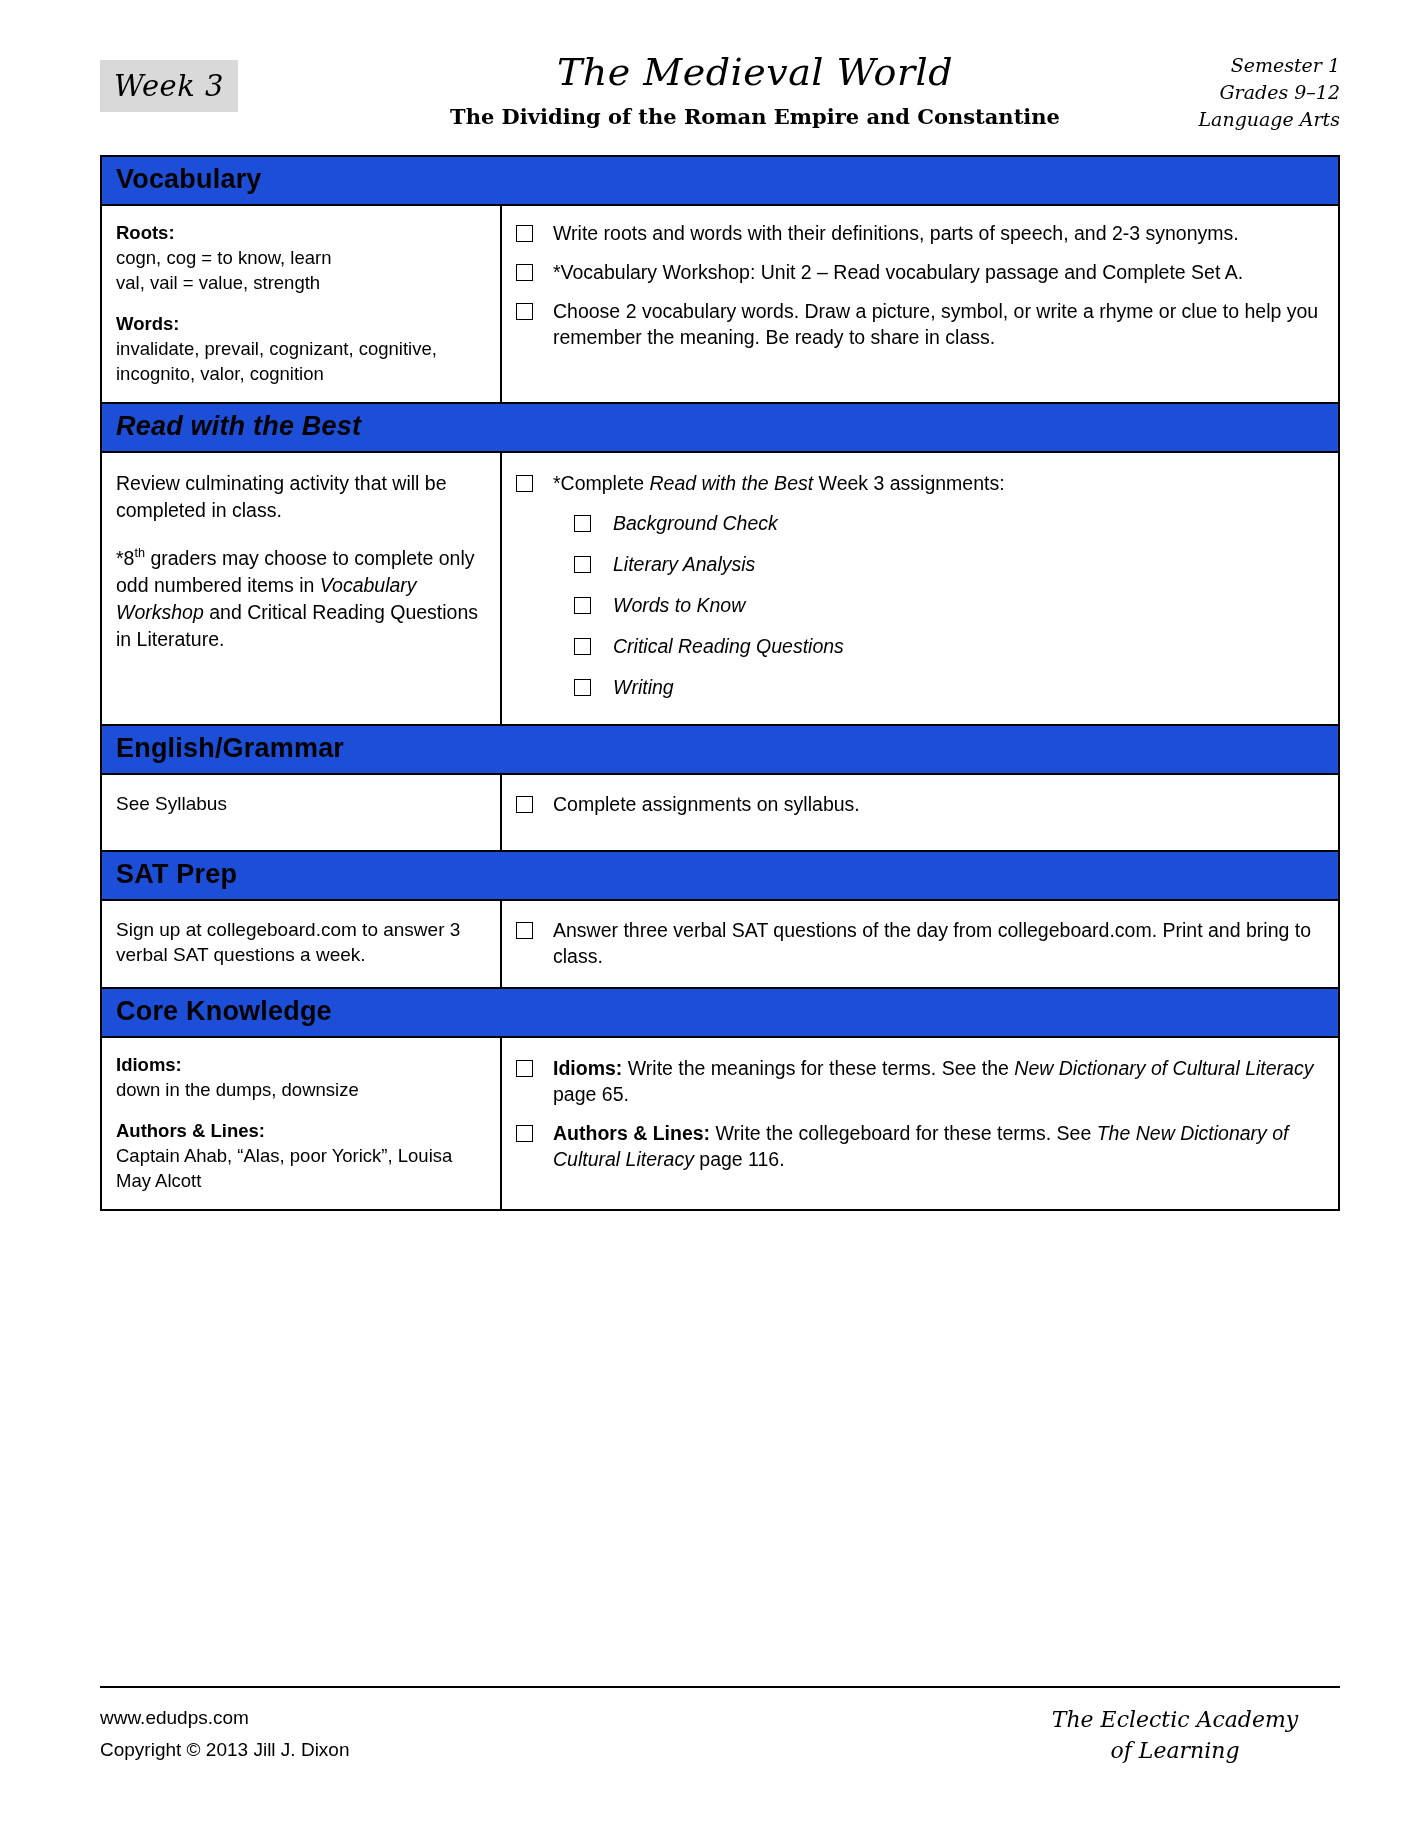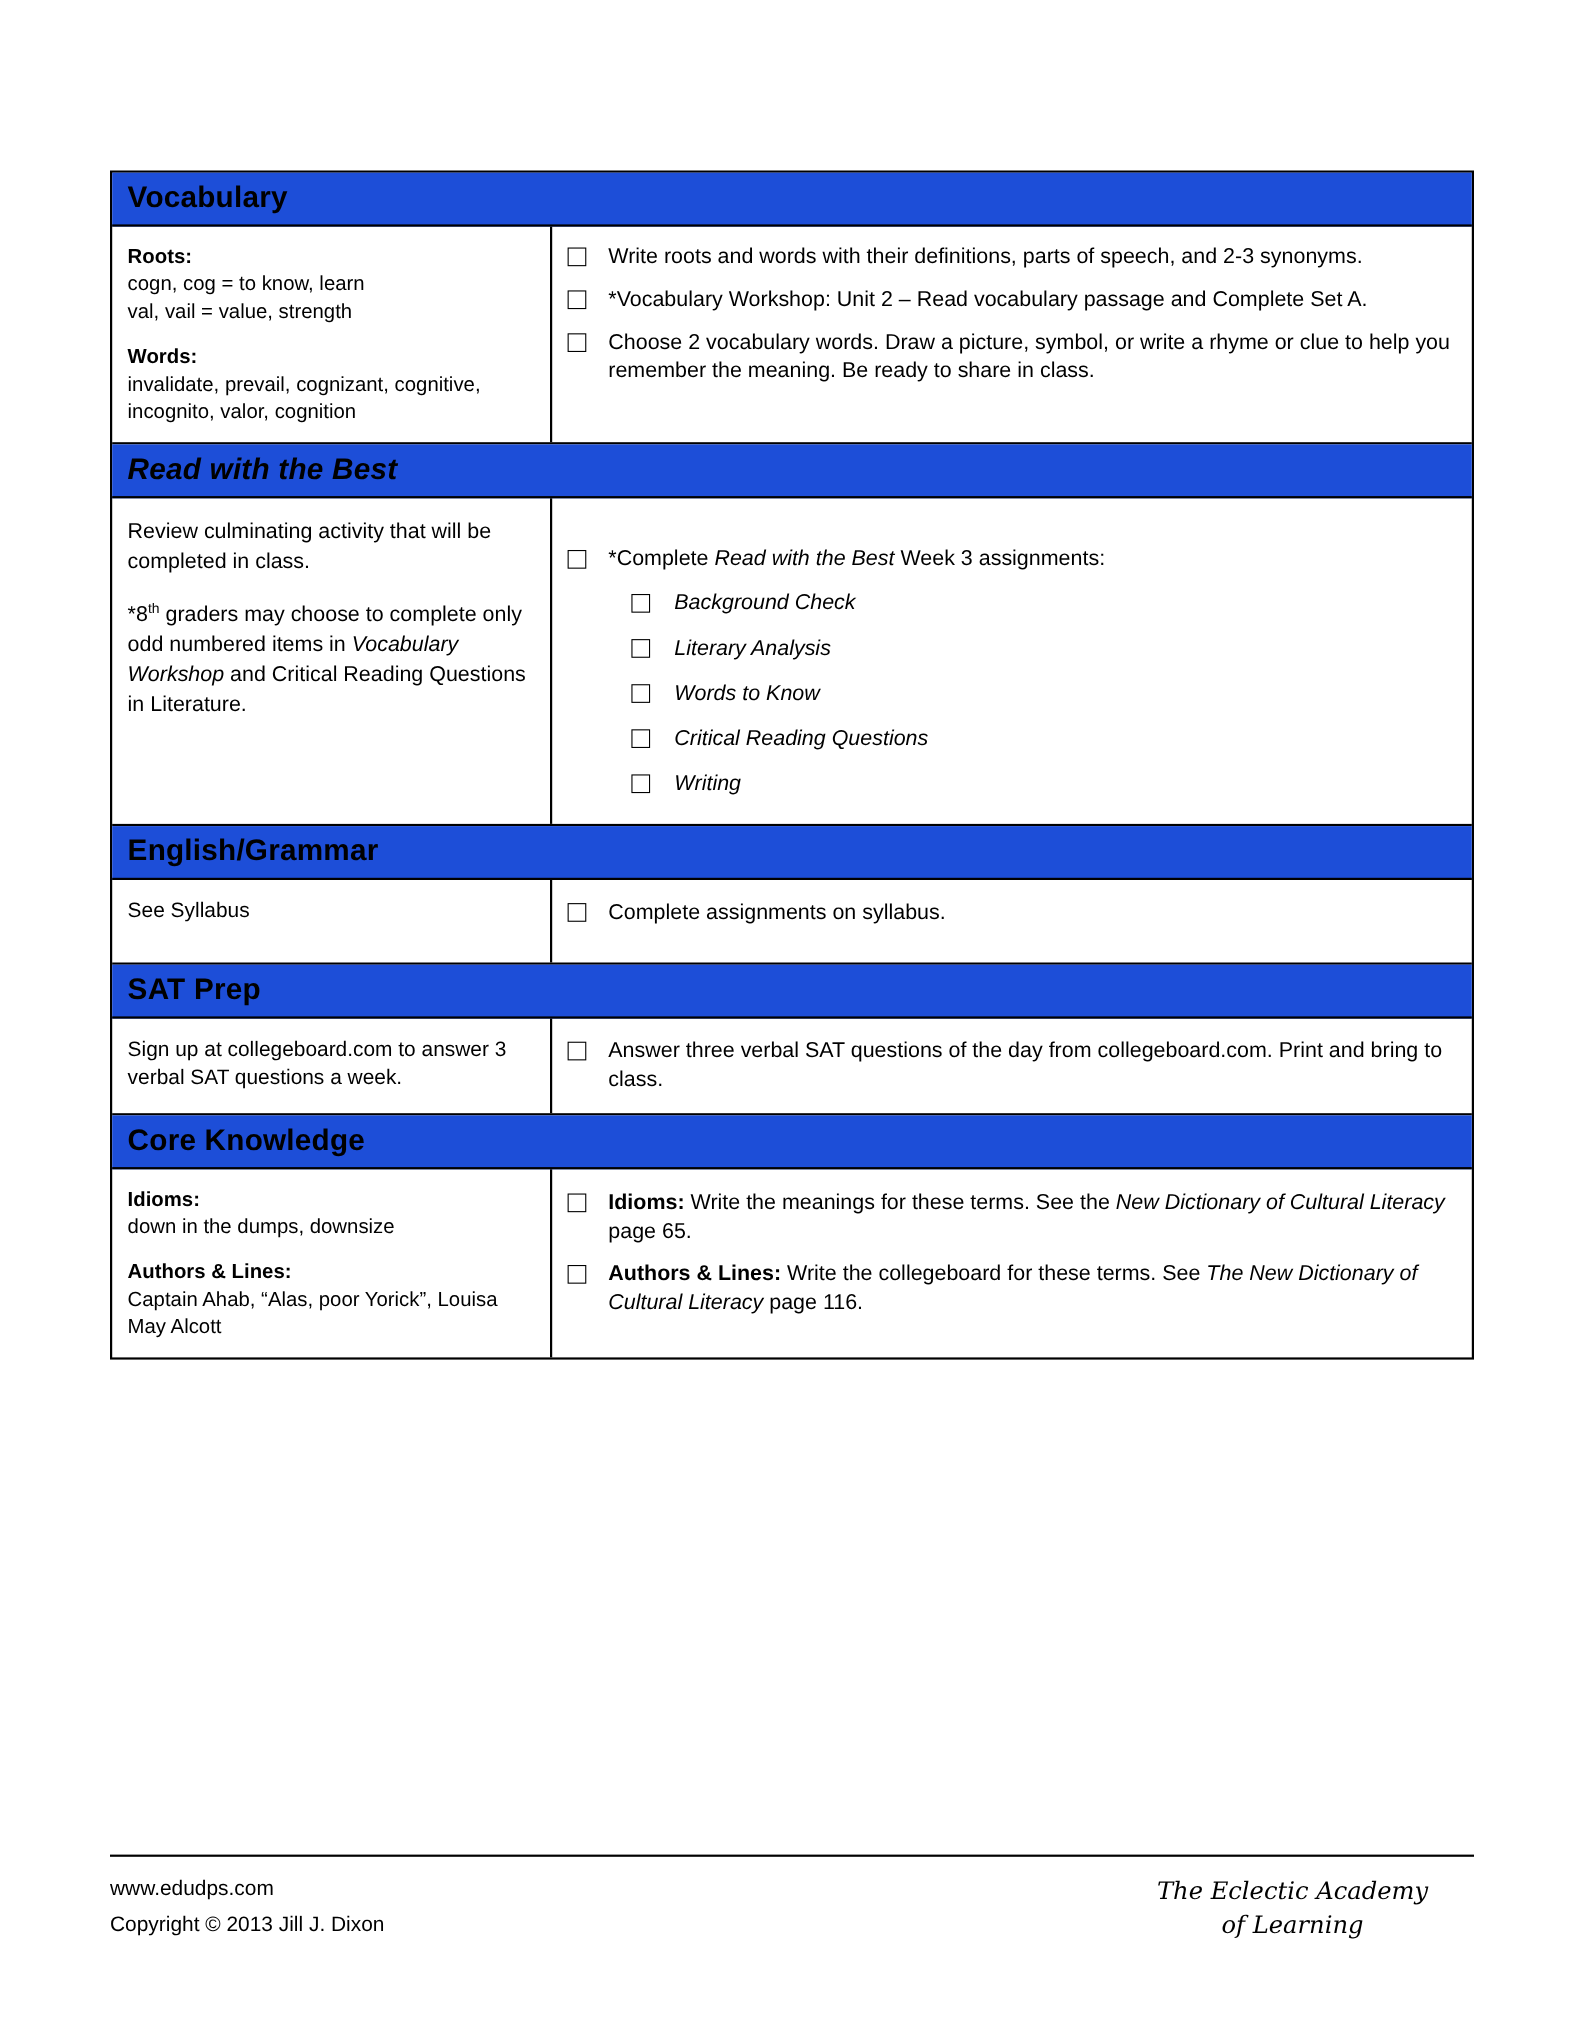--- a/index.html
+++ b/index.html
@@ -178,20 +178,32 @@
     font-style: italic;
     font-size: 22px;
     line-height: 31px;
   }
 </style>
 </head>
 <body>
 
 <div class="page">
 
+  <div class="header">
+    <div class="week-badge">Week 3</div>
+    <div class="title-block">
+      <div class="main-title">The Medieval World</div>
+      <div class="sub-title">The Dividing of the Roman Empire and Constantine</div>
+    </div>
+    <div class="meta-block">
+      <div>Semester 1</div>
+      <div>Grades 9–12</div>
+      <div>Language Arts</div>
+    </div>
+  </div>
 
   <div class="grid">
 
     <div class="section-head">Vocabulary</div>
     <div class="row">
       <div class="cell-left">
         <div class="lbl">Roots:</div>
         <div>cogn, cog = to know, learn</div>
         <div>val, vail = value, strength</div>
         <div class="spacer"></div>
@@ -217,21 +229,21 @@
 
     <div class="section-head italic">Read with the Best</div>
     <div class="row">
       <div class="cell-left" style="font-size:19.5px;line-height:27px;padding-top:17px;">
         <div>Review culminating activity that will be completed in class.</div>
         <div class="spacer"></div>
         <div>
           <span>*8</span><sup>th</sup><span> graders may choose to complete only odd numbered items in </span><em>Vocabulary Workshop</em><span> and Critical Reading Questions in Literature.</span>
         </div>
       </div>
-      <div class="cell-right" style="padding-top:17px;padding-bottom:22px;margin-top:25px;">
+      <div class="cell-right" style="padding-top:17px;padding-bottom:22px;">
         <div class="chk-item tight">
           <span class="box"></span>
           <span class="chk-text">
             <span>*Complete </span><em>Read with the Best</em><span> Week 3 assignments:</span>
           </span>
         </div>
         <div class="sub-list">
           <div class="sub-item">
             <span class="box"></span>
             <span class="chk-text">Background Check</span>

